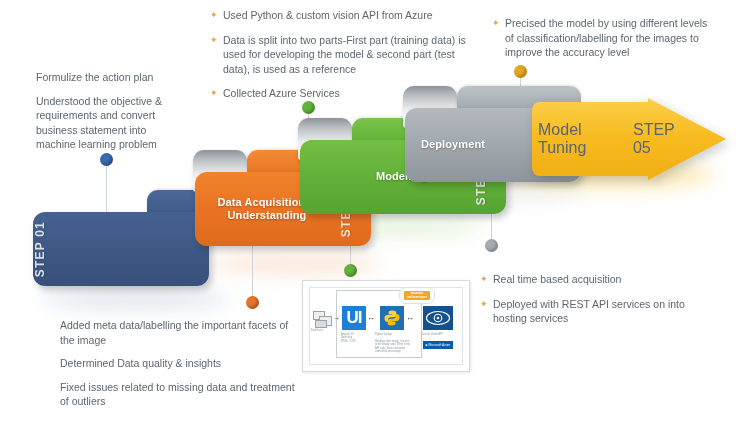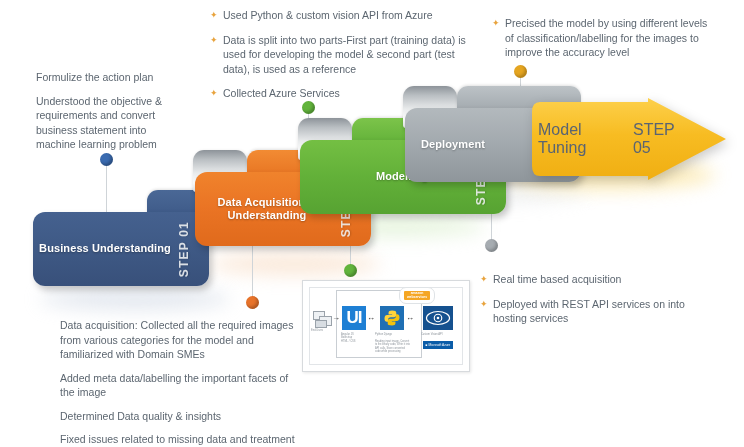--- a/index.html
+++ b/index.html
@@ -122,21 +122,20 @@
   <div class="dot blue" style="left:100px;top:153px;"></div>
   <div class="dot orange" style="left:246px;top:296px;"></div>
   <div class="dot green" style="left:302px;top:101px;"></div>
   <div class="dot green" style="left:344px;top:264px;"></div>
   <div class="dot grey" style="left:485px;top:239px;"></div>
   <div class="dot gold" style="left:514px;top:65px;"></div>
 
   <div class="step s1" style="left:33px;top:212px;width:176px;height:74px;">
     <div class="tab" style="left:114px;width:62px;"></div>
     <div class="slab" style="width:176px;height:74px;">
-      <div class="label">Business Understanding</div>
       <div class="stepno">STEP 01</div>
     </div>
   </div>
 
   <div class="step s2" style="left:195px;top:172px;width:176px;height:74px;">
     <div class="fold"></div>
     <div class="tab" style="left:52px;width:124px;"></div>
     <div class="slab" style="width:176px;height:74px;">
       <div class="label">Data Acquisition &amp; Understanding</div>
       <div class="stepno">STEP 02</div>
@@ -212,21 +211,20 @@
       <div class="bul">✦</div>
       <div class="txt">Real time based acquisition</div>
     </div>
     <div class="row">
       <div class="bul">✦</div>
       <div class="txt">Deployed with REST API services on into hosting services</div>
     </div>
   </div>
 
   <div class="note" style="left:60px;top:318px;width:240px;">
-    <p>Data acquisition: Collected all the required images from various categories for the model and familiarized with Domain SMEs</p>
     <p>Added meta data/labelling the important facets of the image</p>
     <p>Determined Data quality &amp; insights</p>
     <p>Fixed issues related to missing data and treatment of outliers</p>
   </div>
 
   <div class="arch" style="left:302px;top:280px;width:166px;height:90px;">
 
     <div class="frame" style="left:6px;top:6px;width:152px;height:76px;border-color:#e2e5e8;"></div>
 
     <div class="frame" style="left:33px;top:9px;width:84px;height:66px;"></div>

